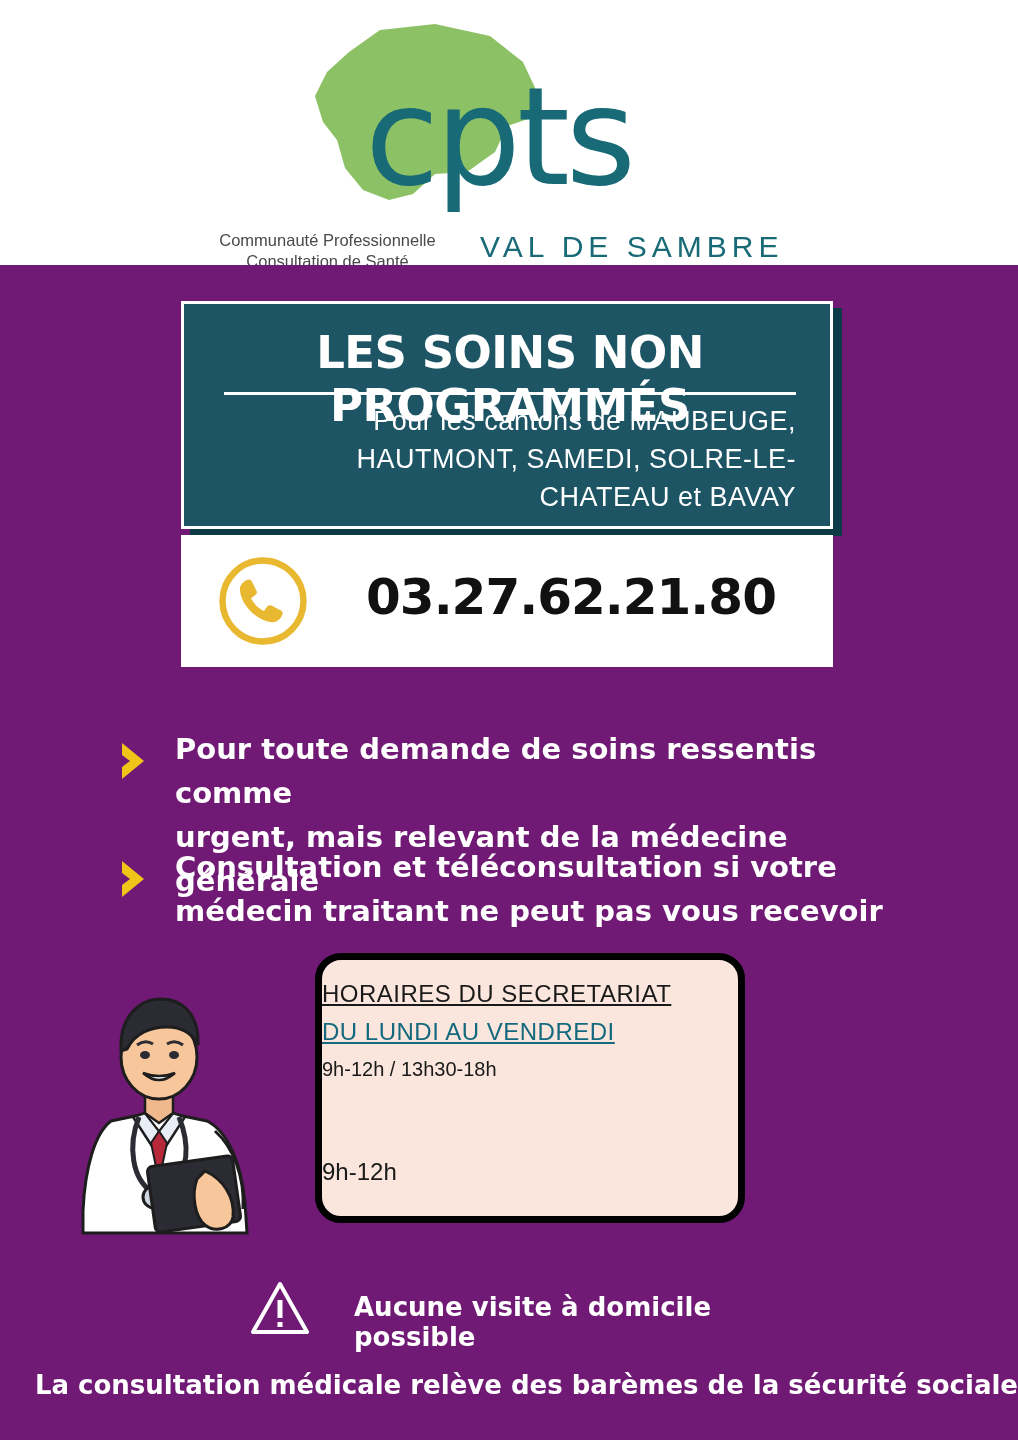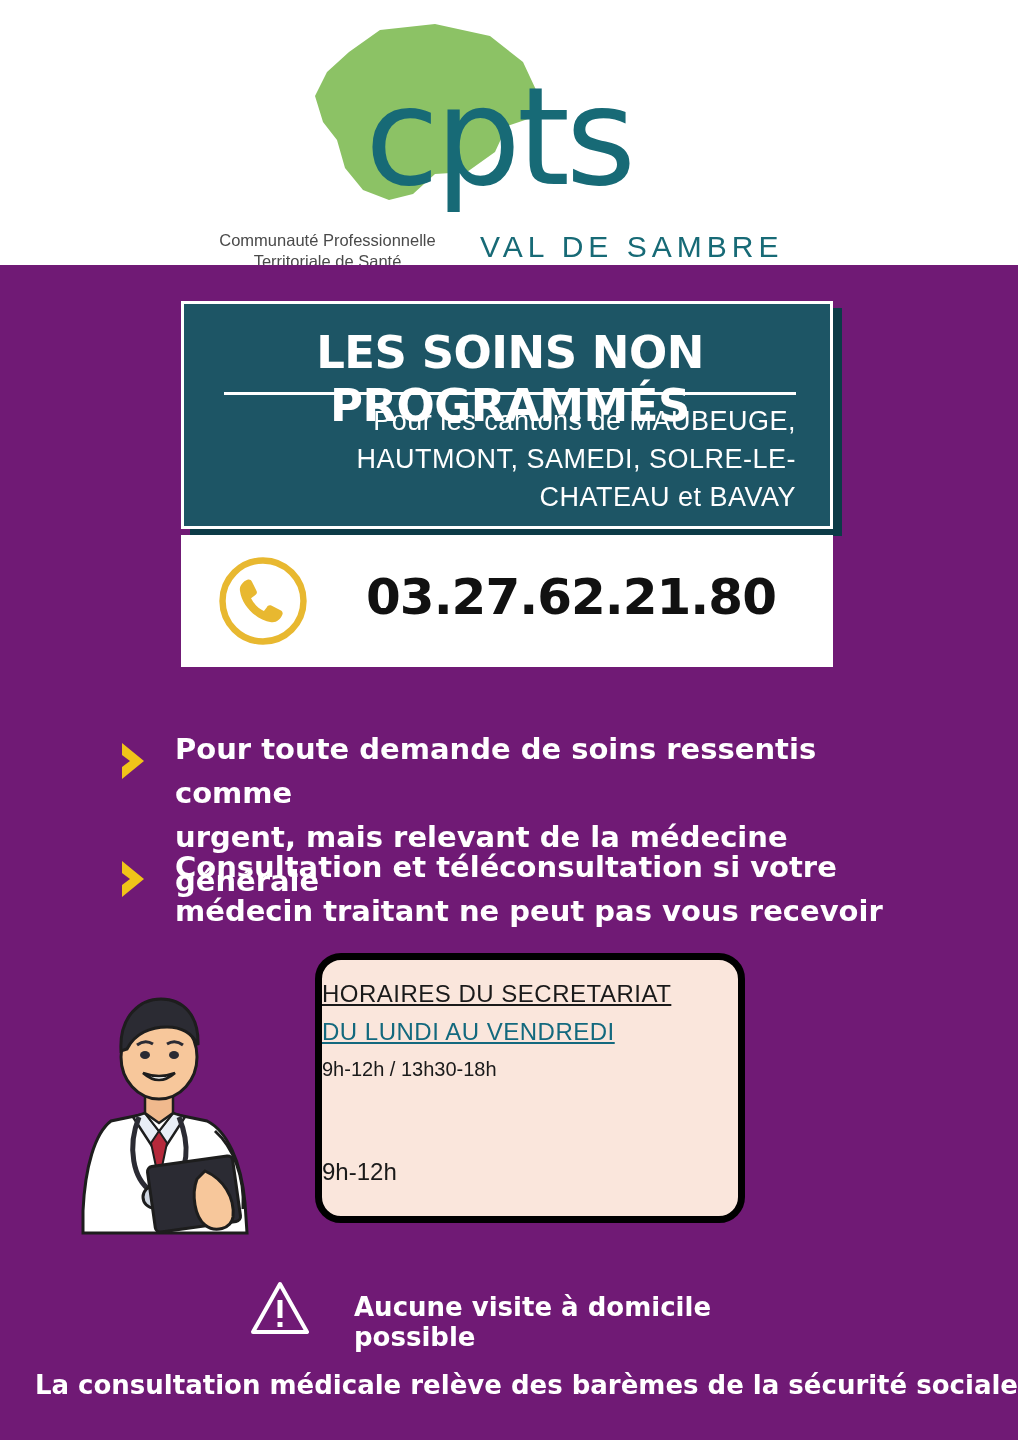--- a/index.html
+++ b/index.html
@@ -282,21 +282,21 @@
       <svg class="logo-map" viewBox="0 0 270 200">
         <path d="M95 8 L150 2 L205 14 L238 40 L252 70 L246 96 L222 104 L210 130 L182 150
                  L150 152 L128 172 L104 178 L78 168 L60 146 L52 118 L38 100 L30 74
                  L42 50 L64 30 Z" fill="#8cc265"></path>
       </svg>
 
       <div class="logo-cpts">cpts</div>
       <div class="logo-vds">VAL DE SAMBRE</div>
       <div class="logo-sub">
         <div>Communauté Professionnelle</div>
-        <div>Territoriale de Santé</div>
+        <div>Consultation de Santé</div>
       </div>
     </div>
   </div>
 
   <div class="body-teal">
 
     <div class="title-shadow"></div>
     <div class="title-panel">
       <div class="title-main">LES SOINS NON PROGRAMMÉS</div>
       <div class="title-rule"></div>

